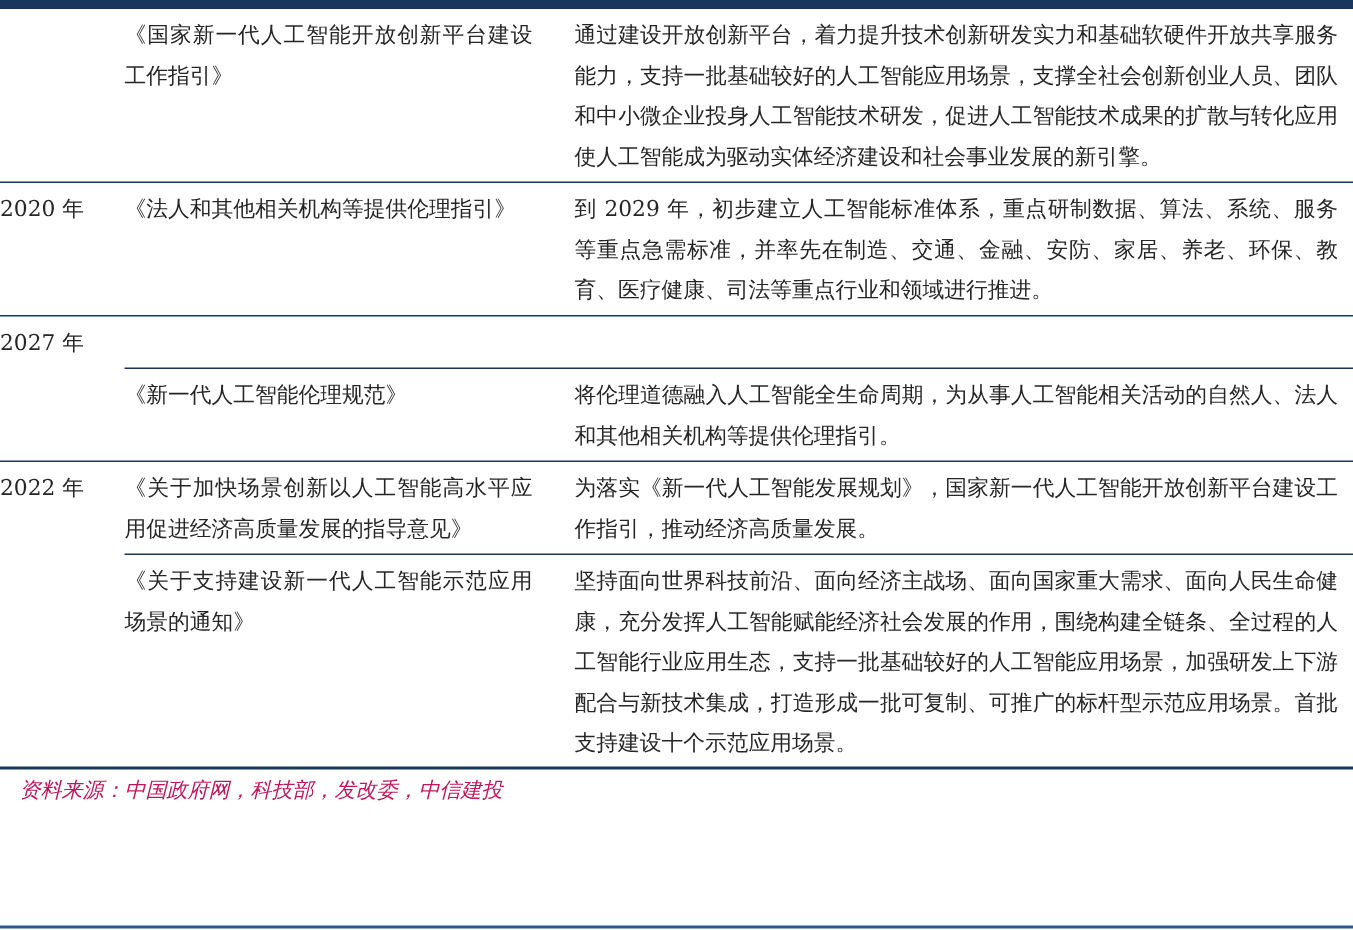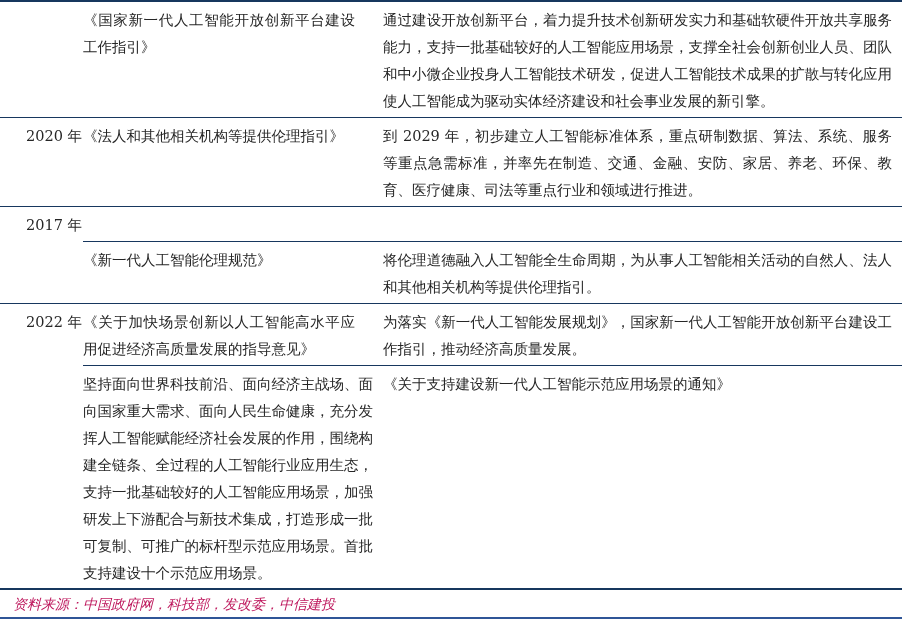--- a/index.html
+++ b/index.html
@@ -5,30 +5,30 @@
   * { margin: 0; padding: 0; box-sizing: border-box; }
   html, body {
     width: 902px; height: 620px;
     background: #ffffff;
     overflow: hidden;
     font-family: "DejaVu Serif", "Liberation Serif", serif;
     color: #262626;
   }
   .page { position: relative; width: 902px; height: 620px; }
 
-  .policy-table { border-top: 2px solid #0f172a; }
+  .policy-table { border-top: 6px solid #0f172a; }
 
   .row {
     position: relative;
     display: grid;
     grid-template-columns: 83px 300px 1fr;
     padding: 5px 0 3px 0;
   }
   .cell { font-size: 14.5px; line-height: 27px; }
-  .year-cell { padding-left: 26px; white-space: nowrap; }
+  .year-cell { padding-left: 0; white-space: nowrap; }
   .policy-cell { padding-right: 28px; text-align: justify; }
   .desc-cell { padding-right: 10px; text-align: justify; }
 
   .sep {
     position: absolute;
     left: 0; right: 0; bottom: 0;
     height: 1px;
     background: #17375E;
   }
   .row.sep-partial .sep { left: 83px; }
@@ -63,42 +63,42 @@
       </div>
 
       <div class="row sep-full">
         <div class="cell year-cell">2020 年</div>
         <div class="cell policy-cell">《法人和其他相关机构等提供伦理指引》</div>
         <div class="cell desc-cell">到 2029 年，初步建立人工智能标准体系，重点研制数据、算法、系统、服务等重点急需标准，并率先在制造、交通、金融、安防、家居、养老、环保、教育、医疗健康、司法等重点行业和领域进行推进。</div>
         <div class="sep" style="background: rgb(23, 55, 94);"></div>
       </div>
 
       <div class="row sep-partial">
-        <div class="cell year-cell">2017 年</div>
+        <div class="cell year-cell">2027 年</div>
         <div class="sep" style="background: rgb(23, 55, 94);"></div>
       </div>
 
       <div class="row sep-full">
         <div class="cell year-cell"></div>
         <div class="cell policy-cell">《新一代人工智能伦理规范》</div>
         <div class="cell desc-cell">将伦理道德融入人工智能全生命周期，为从事人工智能相关活动的自然人、法人和其他相关机构等提供伦理指引。</div>
         <div class="sep" style="background: rgb(23, 55, 94);"></div>
       </div>
 
       <div class="row sep-partial">
         <div class="cell year-cell">2022 年</div>
         <div class="cell policy-cell">《关于加快场景创新以人工智能高水平应用促进经济高质量发展的指导意见》</div>
         <div class="cell desc-cell">为落实《新一代人工智能发展规划》，国家新一代人工智能开放创新平台建设工作指引，推动经济高质量发展。</div>
         <div class="sep" style="background: rgb(23, 55, 94);"></div>
       </div>
 
       <div class="row sep-thick">
         <div class="cell year-cell"></div>
+        <div class="cell policy-cell">《关于支持建设新一代人工智能示范应用场景的通知》</div>
         <div class="cell desc-cell">坚持面向世界科技前沿、面向经济主战场、面向国家重大需求、面向人民生命健康，充分发挥人工智能赋能经济社会发展的作用，围绕构建全链条、全过程的人工智能行业应用生态，支持一批基础较好的人工智能应用场景，加强研发上下游配合与新技术集成，打造形成一批可复制、可推广的标杆型示范应用场景。首批支持建设十个示范应用场景。</div>
-        <div class="cell policy-cell">《关于支持建设新一代人工智能示范应用场景的通知》</div>
         <div class="sep" style="background: rgb(23, 55, 94);"></div>
       </div>
     </div>
 
   <div class="footer-line">
     <span>资料来源：中国政府网，科技部，发改委，中信建投</span>
   </div>
 
   <div class="bottom-rule" style="background: rgb(47, 85, 151);"></div>
 

